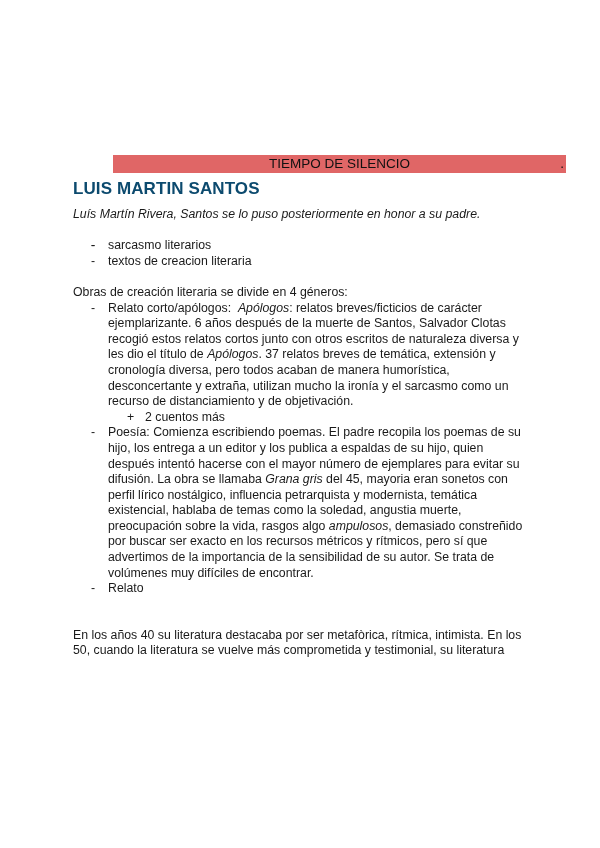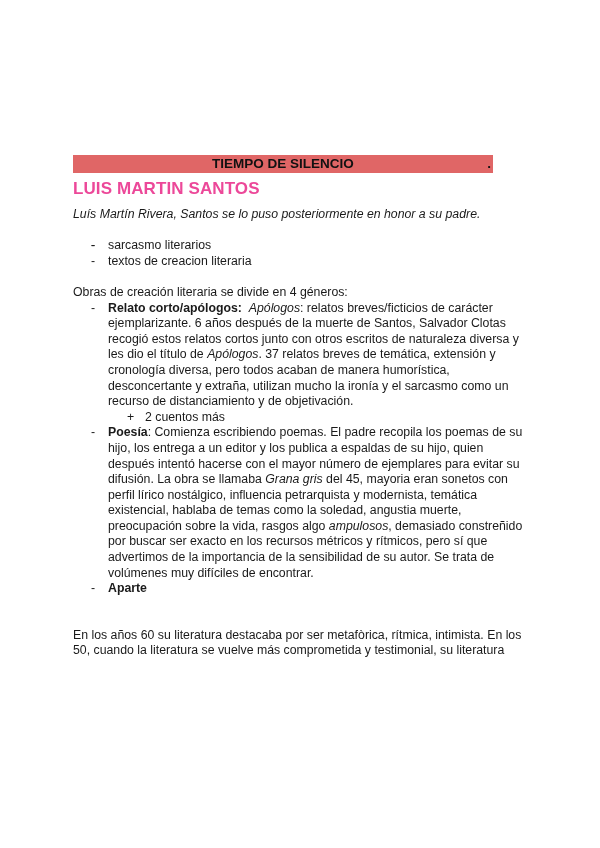--- a/index.html
+++ b/index.html
@@ -17,39 +17,40 @@
     }
     .page {
       position: absolute;
       left: 73px;
       top: 155px;
       width: 455px;
     }
     .title-banner {
       position: relative;
       height: 18px;
-      width: 420px;
+      width: 453px;
       background: #e06666;
-      font-weight: bold;
+      font-weight: normal;
       font-size: 13.5px;
       line-height: 18px;
       text-align: center;
       color: #111;
+      margin-left: 40px;
     }
     .title-banner .dot {
       position: absolute;
       right: 2px;
       top: 0;
     }
     .author {
       font-weight: bold;
       font-size: 17px;
       line-height: 22px;
       margin-top: 5px;
-      color: #ec4899;
+      color: #0c4a6e;
       letter-spacing: 0.1px;
     }
     .para {
       font-size: 12.3px;
       line-height: 15.6px;
       margin: 0;
     }
     .intro { margin-top: 7px; font-style: italic; }
     .gap { height: 15.6px; }
     .gap2 { height: 31px; }
@@ -78,21 +79,21 @@
       position: relative;
       padding-left: 37px;
       font-size: 12.3px;
       line-height: 15.6px;
     }
     ul.plus > li > .bullet {
       position: absolute;
       left: 19px;
       top: 0;
     }
-    b { font-weight: bold; }
+    b { font-weight: normal; }
     i { font-style: italic; }
   </style>
 </head>
 <body>
 
 <div class="page">
 
   <div class="title-banner">
     <span>TIEMPO DE SILENCIO</span>
     <span class="dot">.</span>
@@ -131,21 +132,21 @@
           <span>2 cuentos más</span>
         </li>
       </ul>
     </li>
     <li>
       <span class="bullet">-</span>
       <b>Poesía</b><span>: Comienza escribiendo poemas. El padre recopila los poemas de su hijo, los entrega a un editor y los publica a espaldas de su hijo, quien después intentó hacerse con el mayor número de ejemplares para evitar su difusión. La obra se llamaba </span><i>Grana gris</i><span> del 45, mayoria eran sonetos con perfil lírico nostálgico, influencia petrarquista y modernista, temática existencial, hablaba de temas como la soledad, angustia muerte, preocupación sobre la vida, rasgos algo </span><i>ampulosos</i><span>, demasiado constreñido por buscar ser exacto en los recursos métricos y rítmicos, pero sí que advertimos de la importancia de la sensibilidad de su autor. Se trata de volúmenes muy difíciles de encontrar.</span>
     </li>
     <li>
       <span class="bullet">-</span>
-      <b>Aparte</b>
+      <b>Relato</b>
     </li>
   </ul>
 
   <div class="gap2"></div>
 
-  <p class="para">En los años 60 su literatura destacaba por ser metafòrica, rítmica, intimista. En los 50, cuando la literatura se vuelve más comprometida y testimonial, su literatura</p>
+  <p class="para">En los años 40 su literatura destacaba por ser metafòrica, rítmica, intimista. En los 50, cuando la literatura se vuelve más comprometida y testimonial, su literatura</p>
 
 </div>
 
 </body></html>

